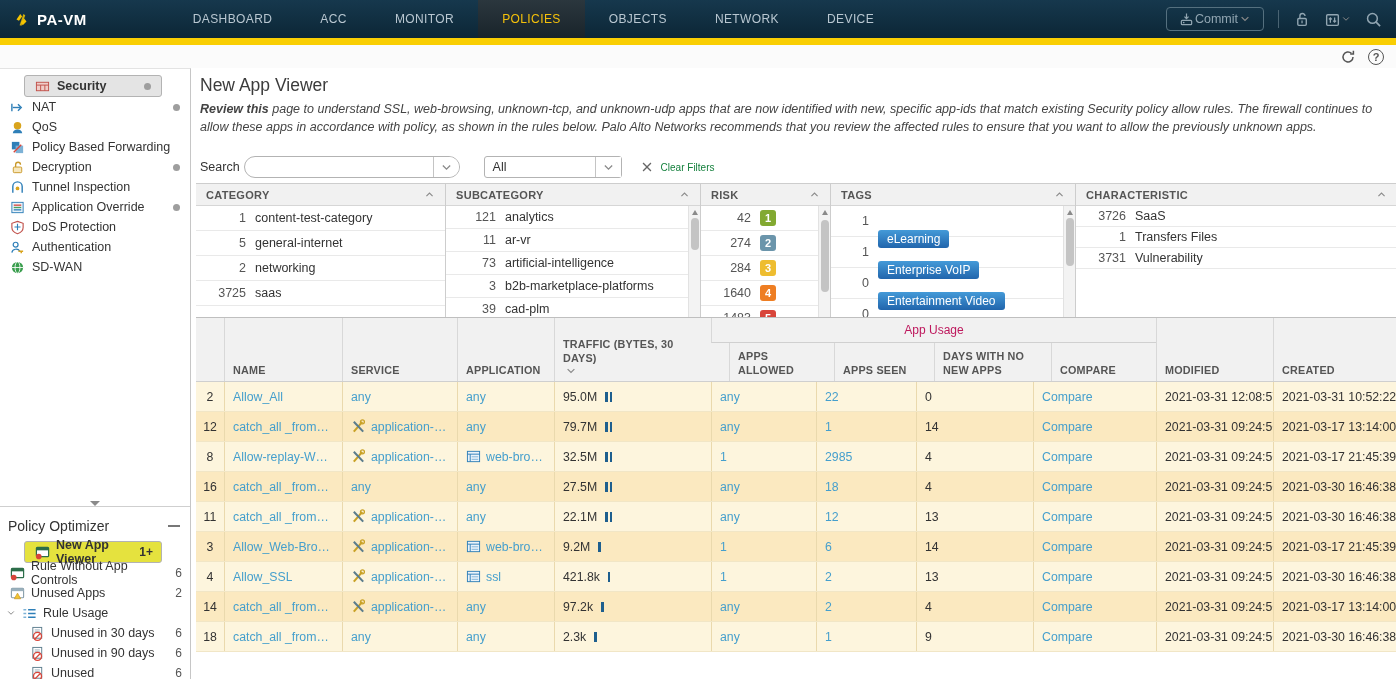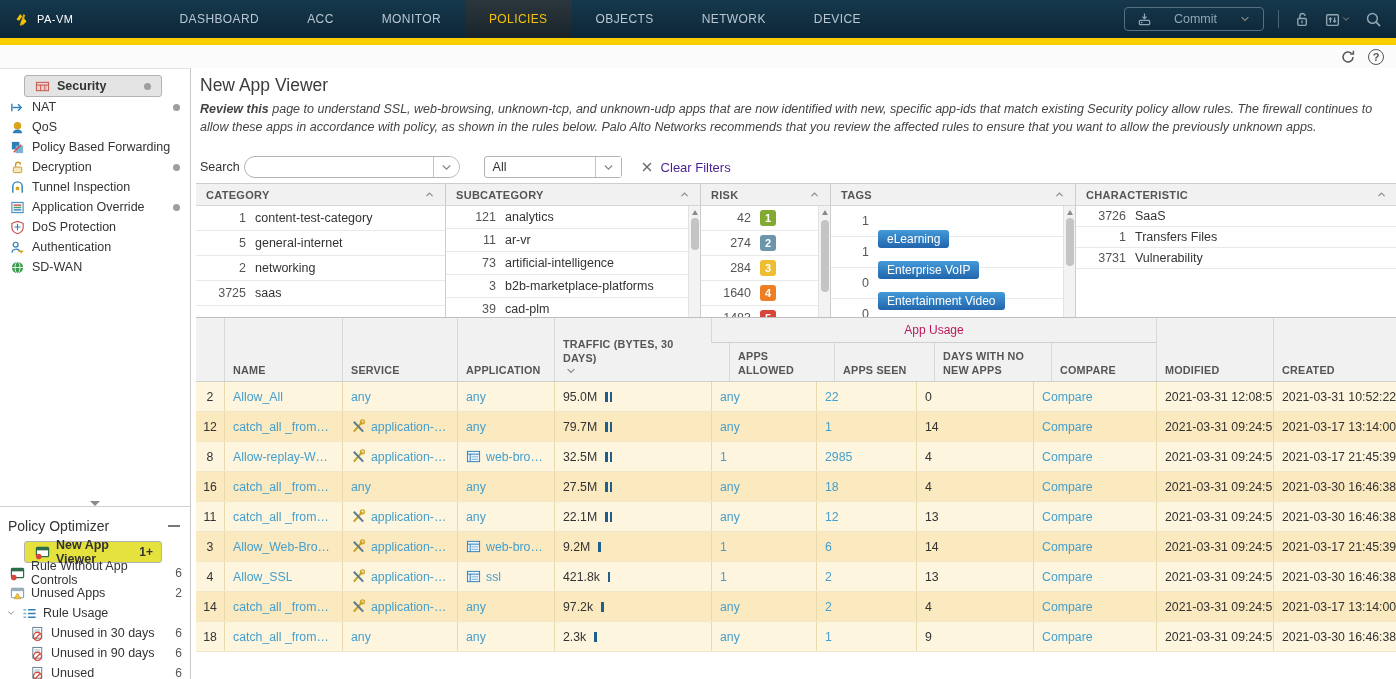--- a/index.html
+++ b/index.html
@@ -5,27 +5,27 @@
   * { margin:0; padding:0; box-sizing:border-box; }
   html,body { width:1396px; height:679px; overflow:hidden; background:#fff;
     font-family:"Liberation Sans", sans-serif; color:#333; }
   .page { position:relative; width:1396px; height:679px; }
 
   
   .nav { position:absolute; top:0; left:0; right:0; height:38px;
     background:linear-gradient(180deg,#16384d 0%,#0c2636 100%);
     display:flex; align-items:stretch; }
   .brand { display:flex; align-items:center; gap:8px; padding:0 26px 0 14px; }
-  .brand-name { color:#fff; font-size:11px; font-weight:normal; letter-spacing:.5px; }
+  .brand-name { color:#fff; font-size:15px; font-weight:bold; letter-spacing:.5px; }
   .nav-items { display:flex; align-items:stretch; margin-left:56px; }
   .nav-item { display:flex; align-items:center; padding:0 24px; font-size:12px;
     letter-spacing:.4px; color:#b9c7d1; cursor:pointer; }
   .nav-item.active { background:linear-gradient(180deg,#2b373e,#19242a); color:#f5c10a; }
   .nav-right { margin-left:auto; display:flex; align-items:center; gap:14px; padding-right:14px; }
-  .commit-btn { display:flex; align-items:center; gap:22px; border:1px solid #55707f;
+  .commit-btn { display:flex; align-items:center; gap:1px; border:1px solid #55707f;
     border-radius:4px; height:24px; padding:0 12px; color:#92a6b2; font-size:12.5px; cursor:pointer; }
   .nav-sep { width:1px; height:18px; background:#4a6473; }
   .nav-ico { display:flex; align-items:center; cursor:pointer; }
 
   .yellowbar { position:absolute; top:38px; left:0; right:0; height:7px; background:#f9ce03; }
 
   
   .subbar { position:absolute; top:45px; left:0; right:0; height:23px; background:#fbfbfb;
     display:flex; align-items:center; justify-content:flex-end; gap:12px; padding-right:12px; }
   .subbar .ico { cursor:pointer; display:flex; align-items:center; }
@@ -71,22 +71,22 @@
   .search-lbl { font-size:12.5px; color:#333; margin-right:4px; }
   .pill { display:flex; width:216px; height:22px; border:1px solid #b3b3b3; border-radius:12px;
     overflow:hidden; background:#fff; }
   .pill input { flex:1; border:none; outline:none; padding:0 10px; font-size:12px;
     font-family:"Liberation Sans",sans-serif; background:transparent; }
   .dd-btn { width:26px; border-left:1px solid #c4c4c4; display:flex; align-items:center;
     justify-content:center; cursor:pointer; background:#fff; }
   .sel { display:flex; width:138px; height:22px; border:1px solid #b3b3b3; border-radius:3px;
     margin-left:24px; background:#fff; cursor:pointer; }
   .sel .val { flex:1; padding:0 8px; font-size:12.5px; color:#333; display:flex; align-items:center; }
-  .clear { display:flex; align-items:center; gap:7px; margin-left:18px; font-size:13px;
-    color:#4c1d95; cursor:pointer; }
+  .clear { display:flex; align-items:center; gap:7px; margin-left:18px; font-size:10px;
+    color:#15803d; cursor:pointer; }
 
   
   .filters { position:absolute; top:115px; left:4px; width:1201px; height:135px; display:flex;
     border-top:1px solid #cdcdcd; border-bottom:1px solid #bfbfbf; }
   .fcol { position:relative; border-right:1px solid #cdcdcd; overflow:hidden; }
   .fcol:last-child { border-right:none; }
   .fhead { height:22px; background:#f1f1f1; border-bottom:1px solid #d6d6d6; display:flex;
     align-items:center; gap:6px; padding:0 10px; font-size:11px; font-weight:bold; color:#555;
     letter-spacing:.3px; cursor:pointer;justify-content:space-between; }
   .flist { position:absolute; top:22px; left:0; right:0; bottom:0; overflow:hidden; }

